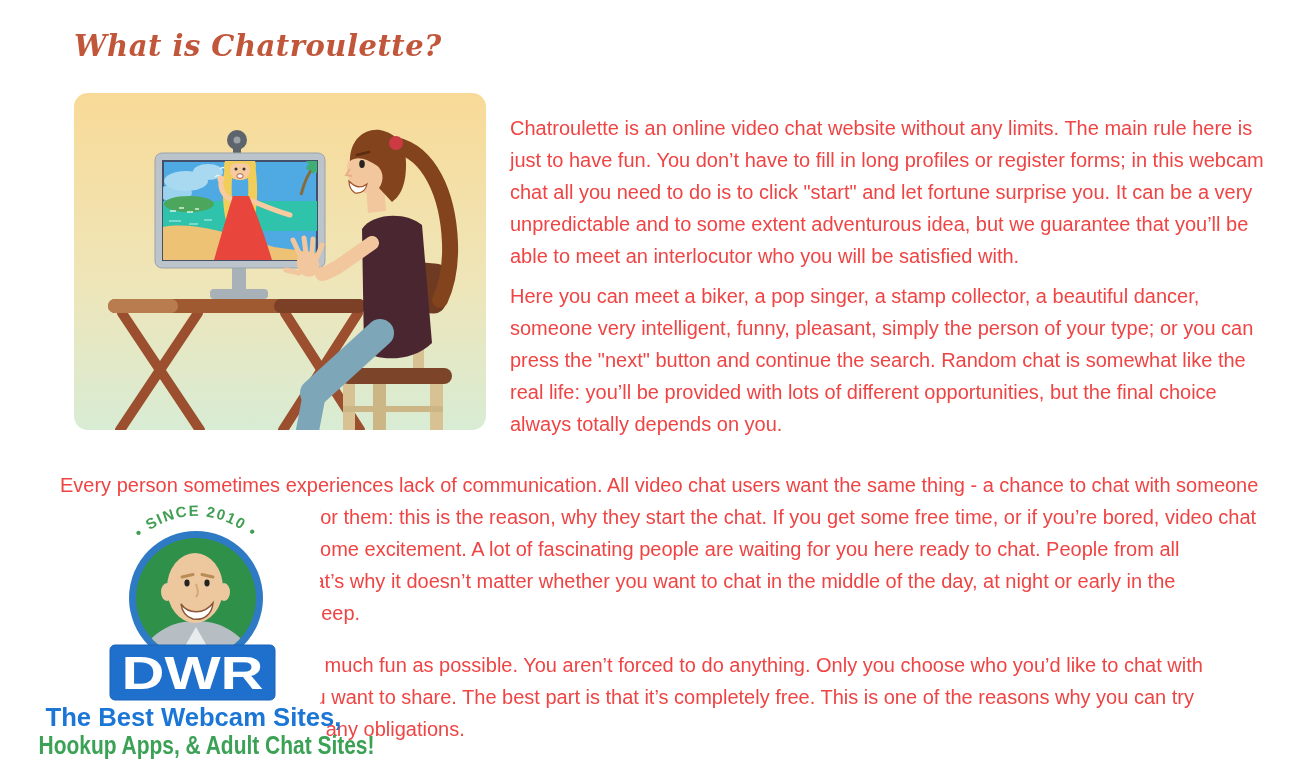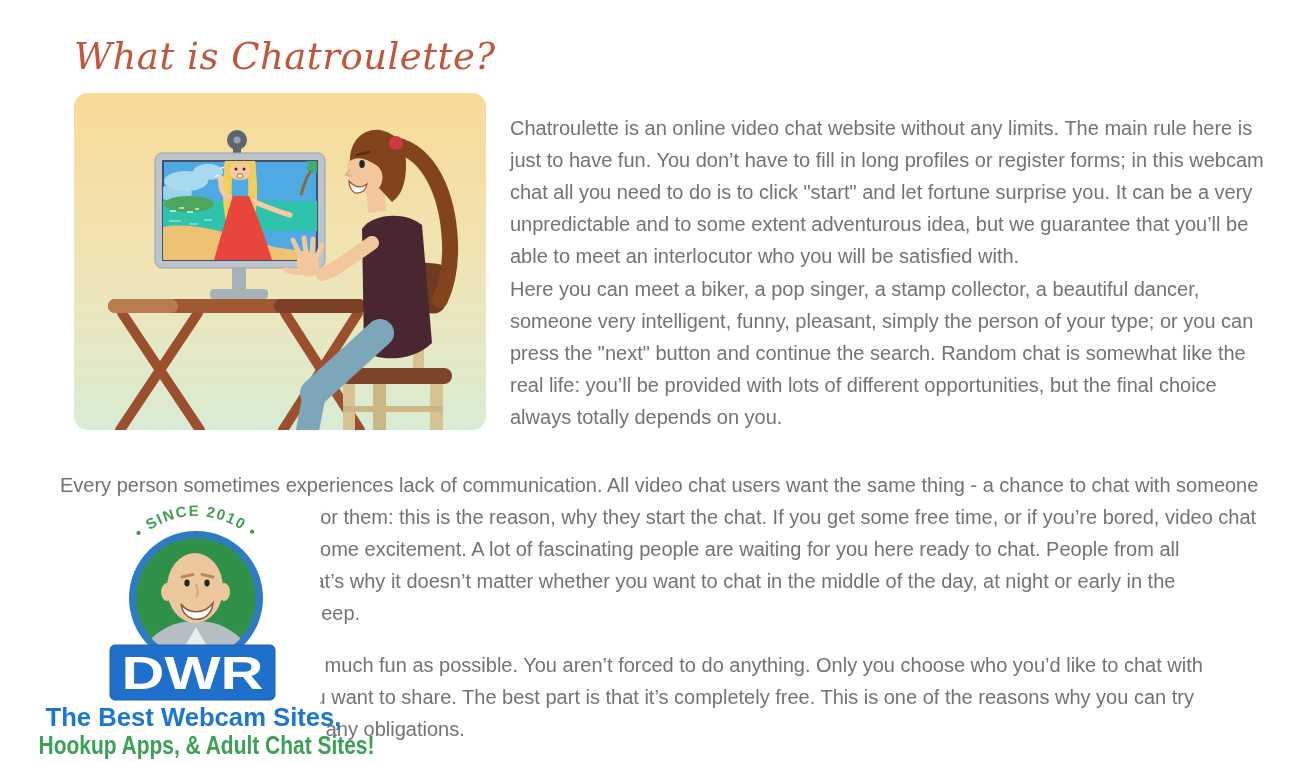--- a/index.html
+++ b/index.html
@@ -1,23 +1,23 @@
 <!DOCTYPE html>
 <html><head>
 <meta charset="utf-8">
 <style>
   html,body{margin:0;padding:0;background:#ffffff;}
   #stage{position:relative;width:1316px;height:762px;background:#ffffff;overflow:hidden;
          font-family:"Liberation Sans",sans-serif;}
   .heading{position:absolute;left:74px;top:10px;font-family:"DejaVu Serif",serif;
-           font-style:italic;font-weight:normal;font-size:37px;color:#c1563a;letter-spacing:.5px;text-align:center;}
-  .para{position:absolute;white-space:pre;font-size:20px;line-height:32px;color:#737373;}
+           font-style:italic;font-weight:bold;font-size:29px;color:#c1563a;letter-spacing:.5px;text-align:center;}
+  .para{position:absolute;white-space:pre;font-size:20px;line-height:32px;color:#ef4444;}
   .para-col{left:510px;width:806px;}
   .para-full{left:60px;width:1240px;}
-  #p1{top:92px;} #p2{top:253px;} #p3{top:449px;} #p4{top:629px;}
+  #p1{top:92px;} #p2{top:260px;} #p3{top:449px;} #p4{top:629px;}
   .illustration{position:absolute;left:74px;top:93px;width:412px;height:337px;}
   .logo-mask{position:absolute;left:36px;top:502px;width:284px;height:260px;background:#ffffff;z-index:5;}
   .logo{position:absolute;left:36px;top:502px;width:344px;height:260px;z-index:6;}
   svg text{font-family:"Liberation Sans",sans-serif;}
 </style>
 </head>
 <body>
 
 <div id="stage">
 

